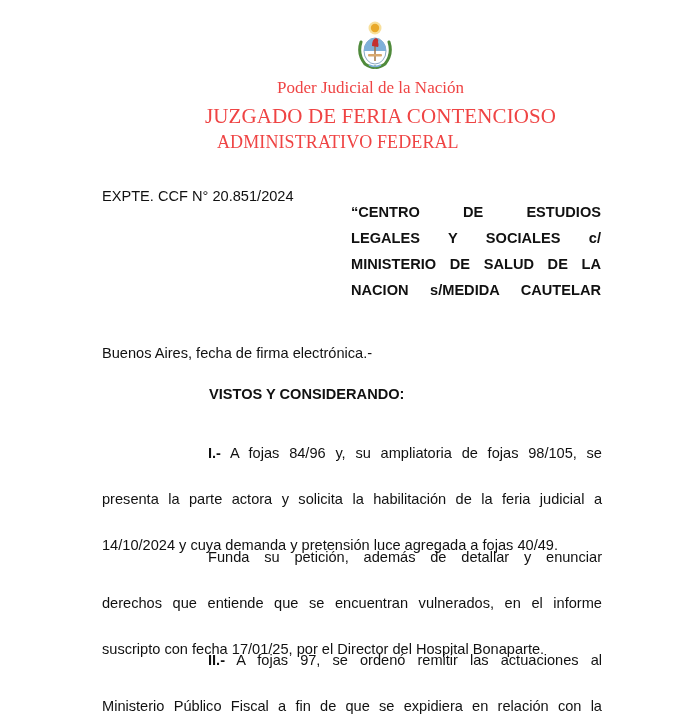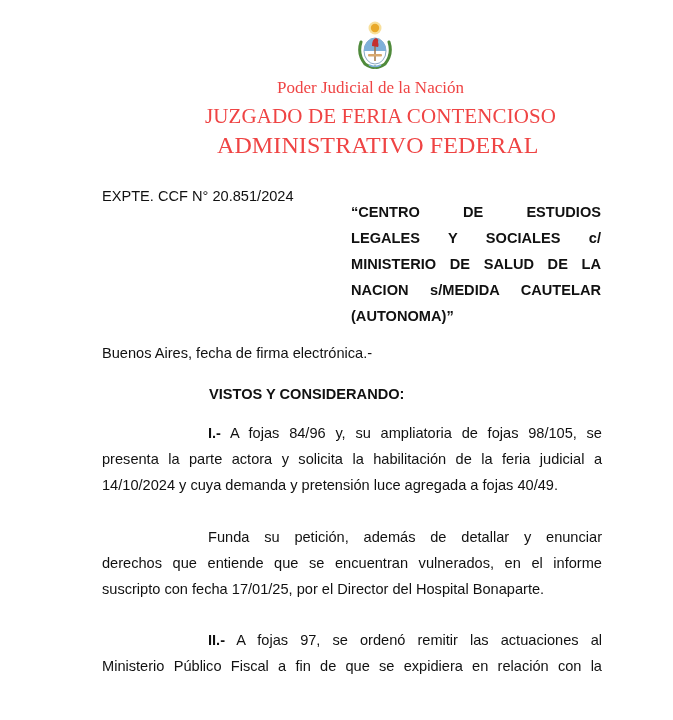--- a/index.html
+++ b/index.html
@@ -34,21 +34,21 @@
     }
     .juzgado1 {
       left: 205px;
       top: 104px;
       font-size: 21px;
       letter-spacing: 0.1px;
     }
     .juzgado2 {
       left: 217px;
       top: 132px;
-      font-size: 24px;
+      font-size: 18px;
       letter-spacing: 0.1px;
     }
     .sans {
       font-family: "Liberation Sans", "DejaVu Sans", sans-serif;
       font-size: 14.6px;
       line-height: 26px;
     }
     .expte {
       position: absolute;
       left: 102px;
@@ -90,20 +90,21 @@
       position: absolute;
       left: 102px;
       width: 500px;
     }
     .para .line {
       display: block;
       height: 26px;
       text-align: justify;
       text-align-last: justify;
       white-space: nowrap;
+      margin-top: 20px;
     }
     .para .line.indent {
       padding-left: 106px;
     }
     .para .line.last {
       text-align-last: left;
     }
     .para .line span.inner {
       display: block;
       text-align: justify;
@@ -148,21 +149,20 @@
 <div class="header-serif juzgado1">JUZGADO DE FERIA CONTENCIOSO</div>
 <div class="header-serif juzgado2">ADMINISTRATIVO FEDERAL</div>
 
 <div class="sans expte">EXPTE. CCF N° 20.851/2024</div>
 
 <div class="sans caratula">
   <span class="line">“CENTRO DE ESTUDIOS</span>
   <span class="line">LEGALES Y SOCIALES c/</span>
   <span class="line">MINISTERIO DE SALUD DE LA</span>
   <span class="line">NACION s/MEDIDA CAUTELAR</span>
-  <span class="line last">(AUTONOMA)”</span>
 </div>
 
 <div class="sans fecha">Buenos Aires, fecha de firma electrónica.-</div>
 
 <div class="sans vistos">VISTOS Y CONSIDERANDO:</div>
 
 <div class="sans para p1">
   <div class="line indent">
     <span class="inner"><b class="num">I.-</b><span> A fojas 84/96 y, su ampliatoria de fojas 98/105, se</span></span>
   </div>

